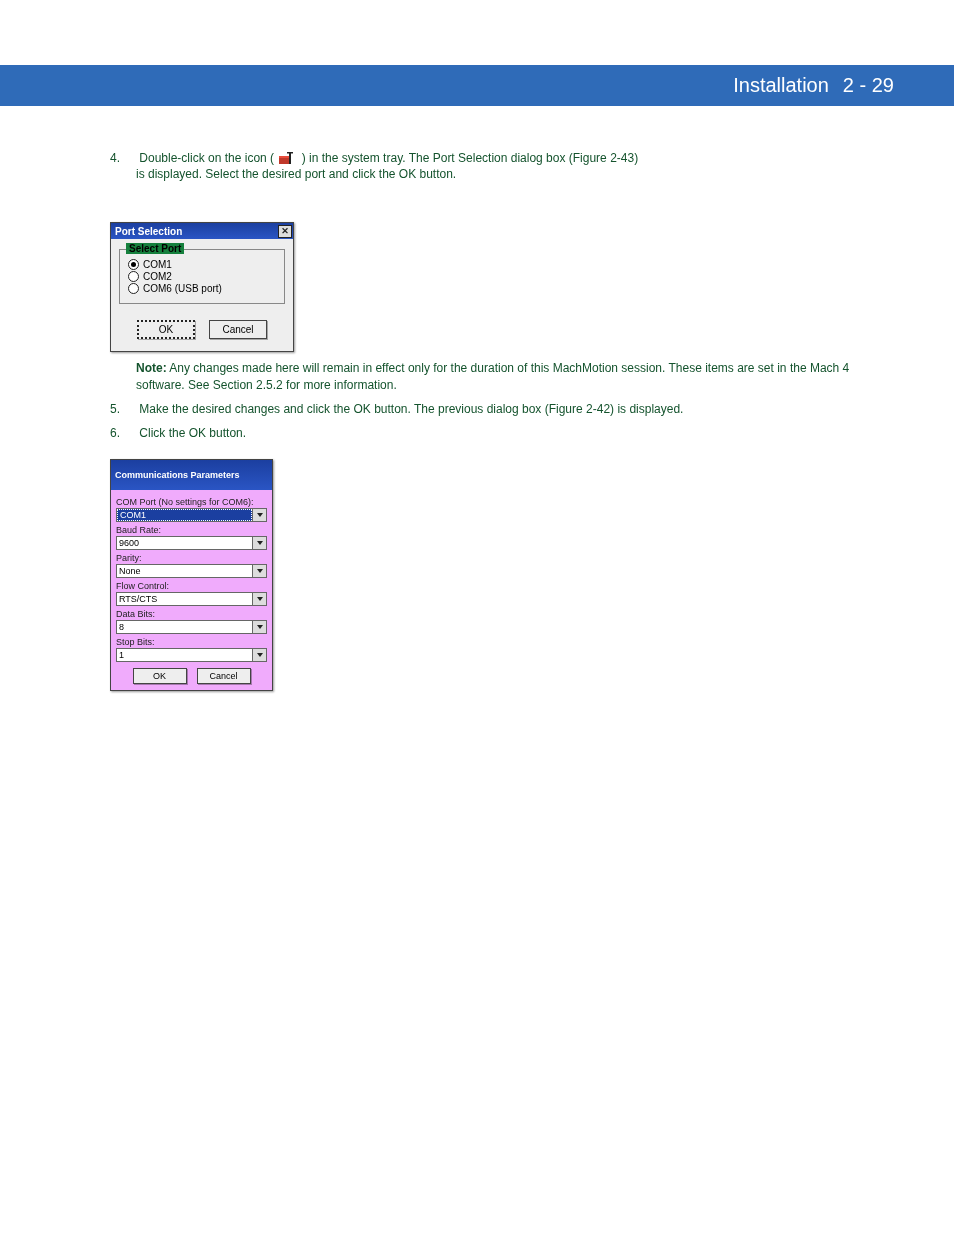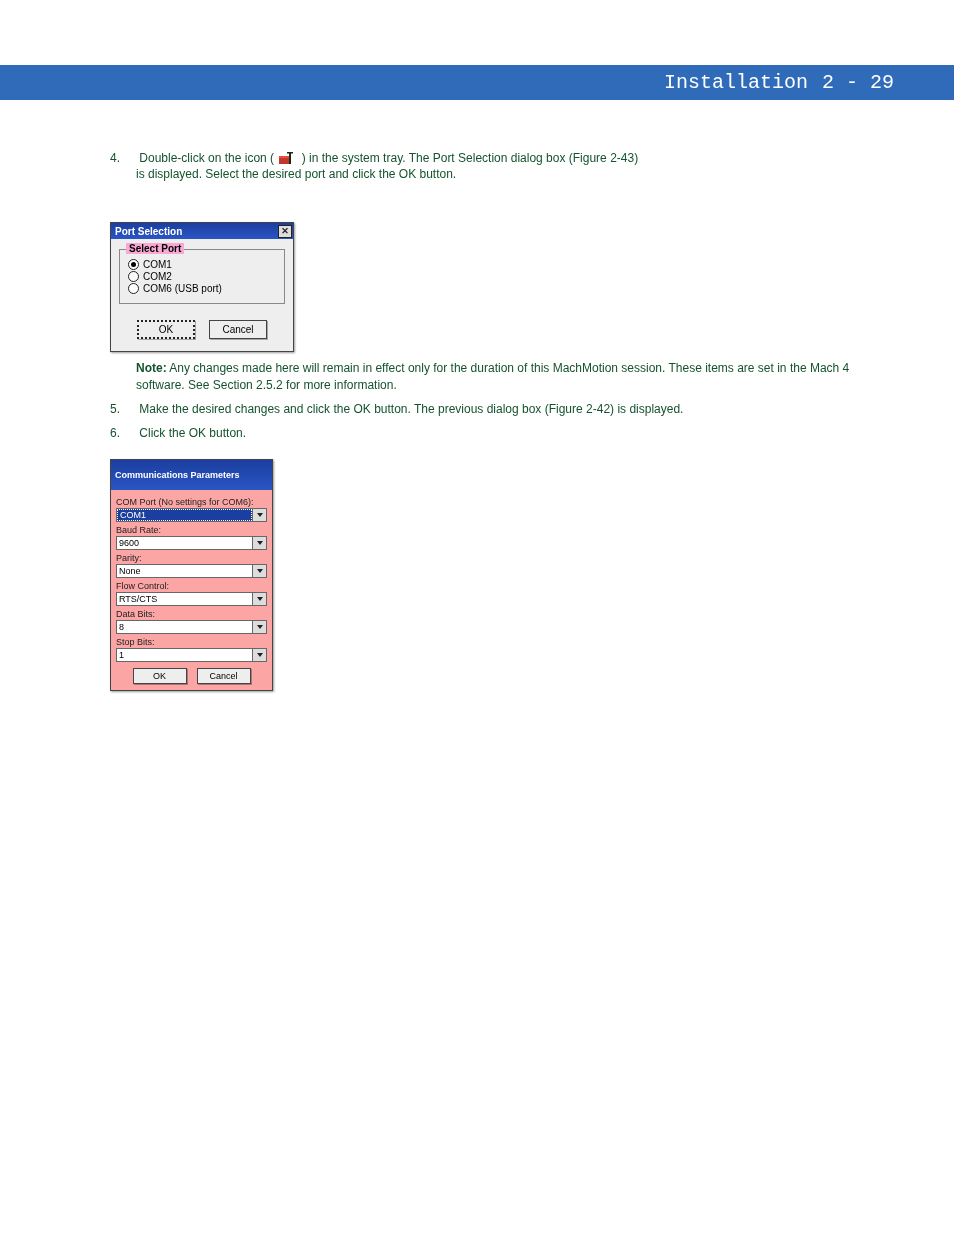--- a/index.html
+++ b/index.html
@@ -1,22 +1,22 @@
 <!DOCTYPE html>
 <html><head>
 <meta charset="utf-8">
 <style>
   * { box-sizing: border-box; margin: 0; padding: 0; }
   html, body { width: 954px; height: 1235px; background: #fff; font-family: Arial, Helvetica, sans-serif; }
   .page { position: relative; width: 954px; height: 1235px; }
   .header {
     position: absolute; top: 65px; left: 0; right: 0;
-    height: 35px; background: #2f6bb8;
+    height: 41px; background: #2f6bb8;
     color: #fff; display: flex; align-items: center; justify-content: flex-end;
-    padding-right: 60px; font-size: 20px; font-weight: 300; font-family: Liberation Mono, monospace;
+    padding-right: 60px; font-size: 20px; font-weight: 300;
   }
   .header .hleft { font-weight: 300; margin-right: 14px; }
   .header .hright { font-weight: 300; }
   .content { position: absolute; top: 150px; left: 110px; right: 60px; }
   .para { color: #14532d; font-size: 12px; line-height: 1.35; margin-bottom: 10px; }
   .icon-inline {
     display: inline-block; width: 17px; height: 14px; vertical-align: middle;
     margin: 0 2px; position: relative;
   }
   .icon-inline svg { display: block; }
@@ -36,21 +36,21 @@
   .closebox {
     width: 14px; height: 13px; margin-right: 1px; background: #ddd; border: 1px solid #222;
     display: flex; align-items: center; justify-content: center; font-size: 9px; color: #222;
   }
   .dlg43-body { background: #eee; padding: 6px 8px 12px 8px; }
   .groupbox {
     border: 1px solid #888; position: relative; padding: 8px 8px 8px 8px; margin-top: 4px;
     background: #eee;
   }
   .groupbox .legend {
-    position: absolute; top: -7px; left: 6px; background: #f9a8d4; padding: 0 3px;
+    position: absolute; top: -7px; left: 6px; background: #15803d; padding: 0 3px;
     font-size: 10px; font-weight: bold;
   }
   .radio-row { display: flex; align-items: center; font-size: 10px; margin: 1px 0; }
   .radiodot {
     width: 11px; height: 11px; border: 1px solid #222; border-radius: 50%;
     margin-right: 4px; display: inline-flex; align-items: center; justify-content: center; background: #fff;
   }
   .radiodot.sel::after { content: ""; width: 5px; height: 5px; border-radius: 50%; background: #000; }
   .btnrow { display: flex; gap: 14px; justify-content: center; margin-top: 16px; }
   .btn {
@@ -66,21 +66,21 @@
   .midblock { margin-bottom: 18px; }
   .midblock .para { margin-bottom: 8px; }
   .midblock .indent { margin-left: 26px; }
 
   
   .dlg44 {
     width: 163px; border: 1px solid #444; background: #fff;
     box-shadow: 1px 1px 2px rgba(0,0,0,0.4);
   }
   .dlg44 .titlebar { height: 30px; font-size: 9px; }
-  .dlg44-body { background: #fca5a5; padding: 4px 5px 6px 5px; font-size: 9px; }
+  .dlg44-body { background: #f0abfc; padding: 4px 5px 6px 5px; font-size: 9px; }
   .lbl { font-size: 9px; color: #222; margin-top: 3px; }
   .combo {
     display: flex; align-items: stretch; height: 14px; margin-top: 1px; border: 1px solid #666;
     background: #fff;
   }
   .combo .val { flex: 1; padding-left: 2px; font-size: 9px; display: flex; align-items: center; }
   .combo .dd {
     width: 14px; background: #ddd; border-left: 1px solid #666;
     display: flex; align-items: center; justify-content: center;
   }

